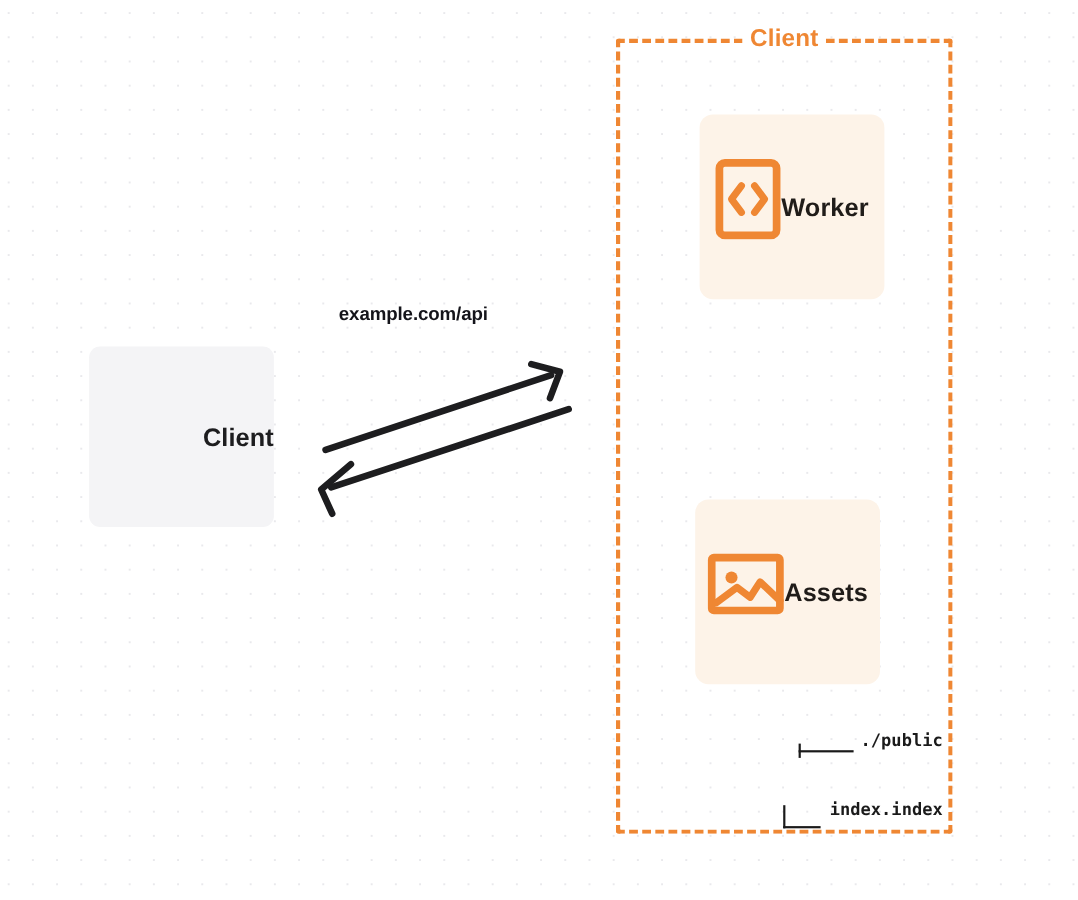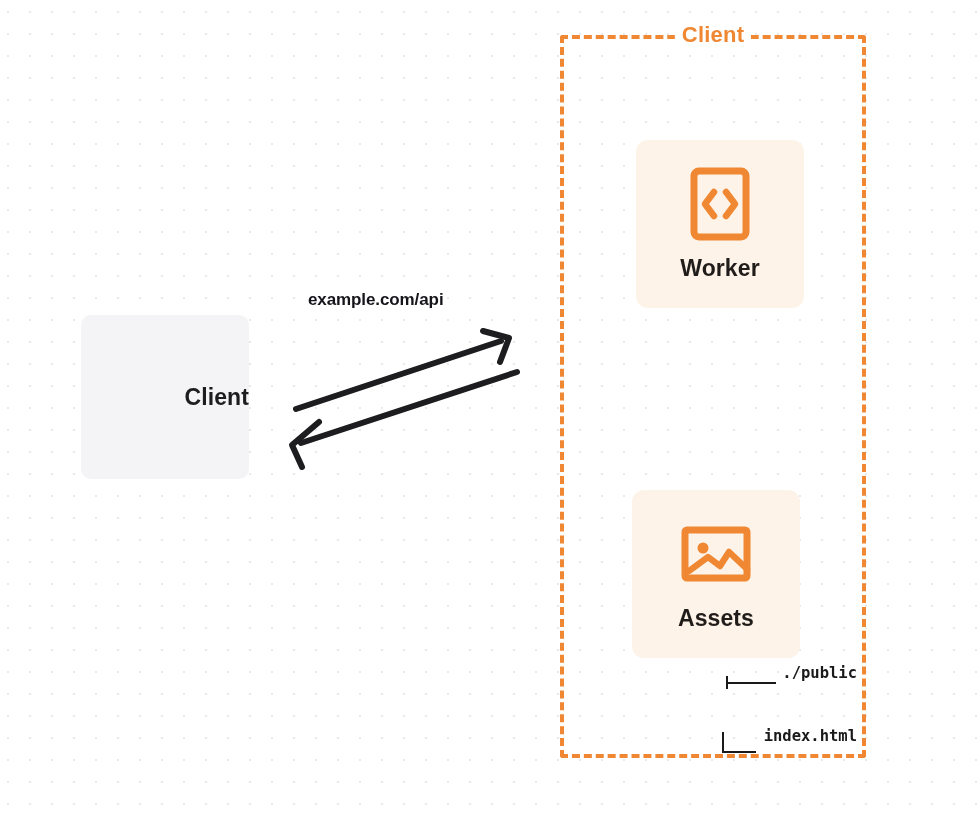--- a/index.html
+++ b/index.html
@@ -43,21 +43,21 @@
   #arrows-layer {
     position: absolute;
     left: 0;
     top: 0;
     width: 980px;
     height: 818px;
   }
   #request-label {
     position: absolute;
     left: 308px;
-    top: 290px;
+    top: 276px;
     font-size: 17px;
     font-weight: bold;
     color: #14141a;
     letter-spacing: -0.1px;
     white-space: nowrap;
     text-align: right;
   }
 
   
   #project-container {
@@ -85,24 +85,23 @@
   }
 
   
   .service-card {
     position: absolute;
     width: 168px;
     height: 168px;
     background: #fdf3e8;
     border-radius: 12px;
     display: flex;
-    flex-direction: column;
+    flex-direction: row;
     align-items: center;
     justify-content: center;
-    margin-top: 36px;
   }
   #worker-card { left: 72px; top: 65px; }
   #assets-card { left: 68px; top: 415px; text-align: center; }
 
   .service-card .card-icon {
     height: 74px;
     display: flex;
     align-items: center;
     justify-content: center;
     margin-bottom: 14px;
@@ -222,19 +221,19 @@
       <div class="card-label">Assets</div>
     </div>
 
     <div id="file-tree">
       <div class="tree-row">
         <span class="tree-branch branch-first"></span>
         <span class="tree-name">./public</span>
       </div>
       <div class="tree-row">
         <span class="tree-branch branch-child"></span>
-        <span class="tree-name">index.html</span>
+        <span class="tree-name">index.index</span>
       </div>
       
     </div>
 
   </div>
 </div>
 
 </body></html>

